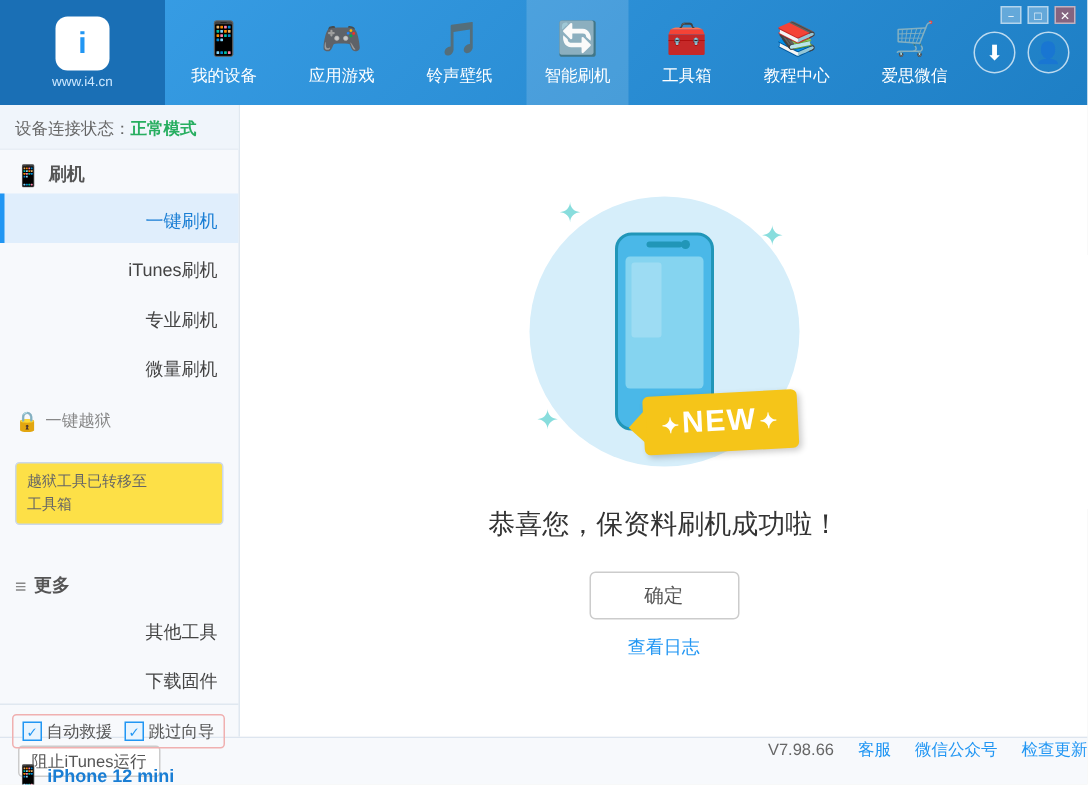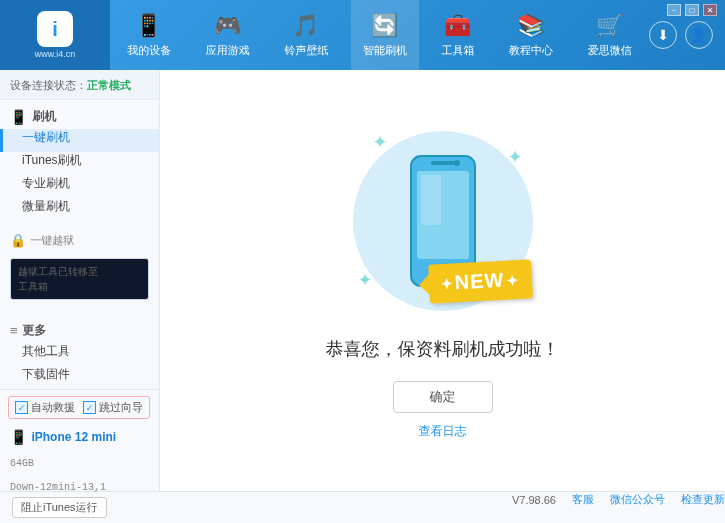--- a/index.html
+++ b/index.html
@@ -102,24 +102,25 @@
       display: flex;
       align-items: center;
       padding: 8px 10px 4px;
       font-size: 12px;
       color: #555;
       font-weight: bold;
     }
     .sidebar-section-icon { margin-right: 5px; color: #2196F3; font-size: 14px; }
 
     .sidebar-item {
-      padding: 0 14px 6px 22px;
+      padding: 10px 14px 6px 22px;
       font-size: 12px;
       color: #444;
       cursor: pointer;
+      text-align: right;
     }
     .sidebar-item.active {
       background: #e0eefc;
       color: #1a7ed4;
       border-left: 3px solid #2196F3;
       padding-left: 19px;
     }
 
     .sidebar-divider {
       height: 1px;
@@ -130,22 +131,22 @@
     .sidebar-sub-section {
       padding: 4px 10px 4px;
       font-size: 11px;
       color: #888;
       display: flex;
       align-items: center;
       gap: 4px;
     }
 
     .jailbreak-notice {
-      margin: 6px 10px;
-      background: #0f172a;
+      margin: 16px 10px;
+      background: #fde047;
       border: 1px solid #ccd8e8;
       border-radius: 3px;
       padding: 5px 7px;
       font-size: 10px;
       color: #666;
       line-height: 1.5;
     }
 
     .sidebar-more-title {
       display: flex;

